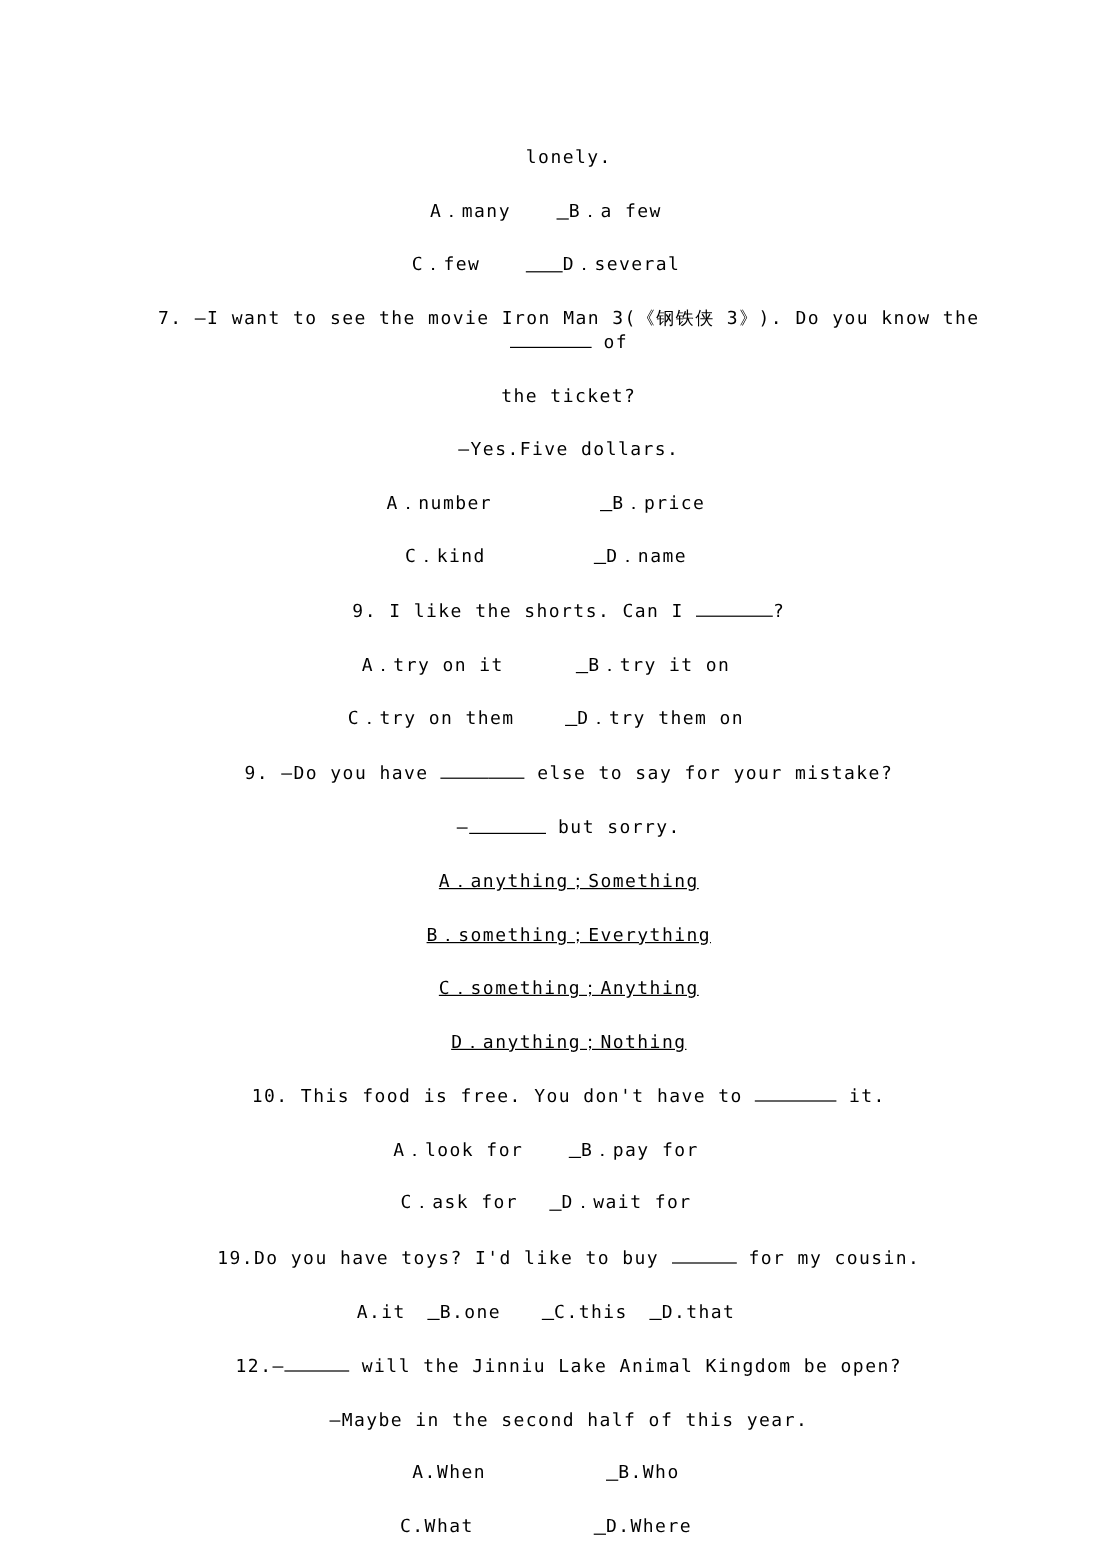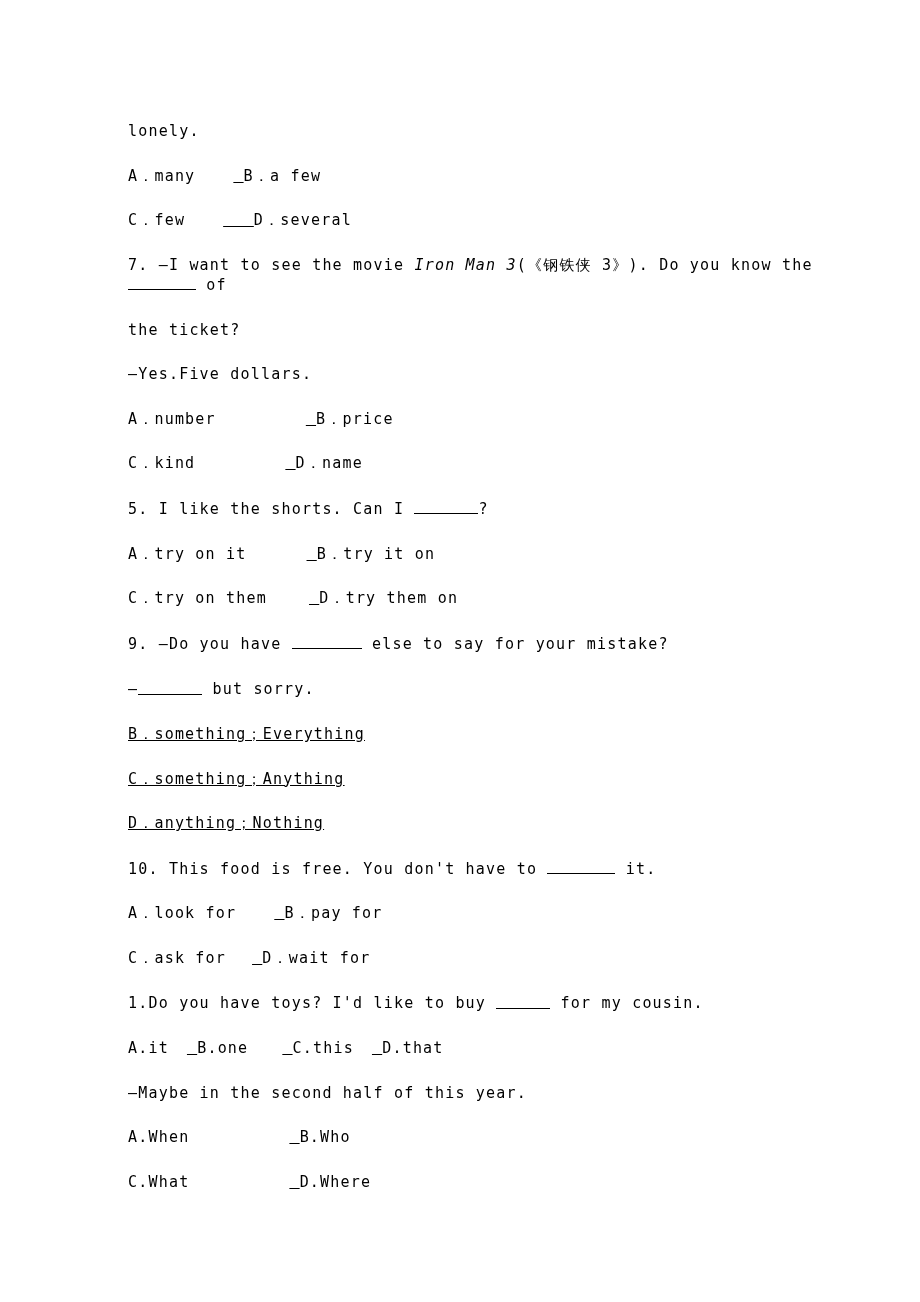--- a/index.html
+++ b/index.html
@@ -26,29 +26,28 @@
     text-decoration: underline;
   }
   .opt {
     display: inline-block;
     margin-right: 38px;
   }
   .opt.wide {
     margin-right: 90px;
   }
   .italic {
-    font-style: italic;
   }
   .uline {
     display: inline-block;
     border-bottom: 1px solid #000;
     height: 0.95em;
     vertical-align: baseline;
   }
-  .sp { letter-spacing: 1.2px; }
+  .sp { letter-spacing: 1.2px; text-align: center; }
 </style>
 </head>
 <body>
 
 <div class="page">
 
   <p class="line sp">lonely.</p>
 
   <p class="opts sp">
     <span class="opt">A．many</span>
@@ -67,63 +66,67 @@
   <p class="opts sp">
     <span class="opt wide">A．number</span>
     <span class="opt">B．price</span>
   </p>
   <p class="opts sp">
     <span class="opt wide" style="">C．kind</span>
     <span class="opt">D．name</span>
   </p>
 
   <p class="line sp">
-    <span>5. I like the shorts. Can I </span><span class="uline" style="width:64px"></span><span>?</span>
+    <span>9. I like the shorts. Can I </span><span class="uline" style="width:64px"></span><span>?</span>
   </p>
   <p class="opts sp">
     <span class="opt" style="margin-right:60px">A．try on it</span>
     <span class="opt">B．try it on</span>
   </p>
   <p class="opts sp">
     <span class="opt" style="margin-right:42px">C．try on them</span>
     <span class="opt">D．try them on</span>
   </p>
 
   <p class="line sp">
     <span>9. —Do you have </span><span class="uline" style="width:40px"></span><span class="uline" style="width:30px"></span><span> else to say for your mistake?</span>
   </p>
   <p class="line sp">
     <span>—</span><span class="uline" style="width:64px"></span><span> but sorry.</span>
   </p>
+  <p class="opts sp">A．anything；Something</p>
   <p class="opts sp">B．something；Everything</p>
   <p class="opts sp">C．something；Anything</p>
   <p class="opts sp">D．anything；Nothing</p>
 
   <p class="line sp">
     <span>10. This food is free. You don't have to </span><span class="uline" style="width:68px"></span><span> it.</span>
   </p>
   <p class="opts sp">
     <span class="opt" style="">A．look for</span>
     <span class="opt">B．pay for</span>
   </p>
   <p class="opts sp">
     <span class="opt" style="margin-right:26px">C．ask for</span>
     <span class="opt">D．wait for</span>
   </p>
 
   <p class="line sp">
-    <span>1.Do you have toys? I'd like to buy </span><span class="uline" style="width:54px"></span><span> for my cousin.</span>
+    <span>19.Do you have toys? I'd like to buy </span><span class="uline" style="width:54px"></span><span> for my cousin.</span>
   </p>
   <p class="opts sp">
     <span class="opt" style="margin-right:18px">A.it</span>
     <span class="opt" style="margin-right:34px">B.one</span>
     <span class="opt" style="margin-right:18px">C.this</span>
     <span class="opt">D.that</span>
   </p>
 
+  <p class="line sp">
+    <span>12.—</span><span class="uline" style="width:54px"></span><span> will the Jinniu Lake Animal Kingdom be open?</span>
+  </p>
   <p class="line sp">—Maybe in the second half of this year.</p>
   <p class="opts sp">
     <span class="opt" style="margin-right:100px">A.When</span>
     <span class="opt">B.Who</span>
   </p>
   <p class="opts sp">
     <span class="opt" style="margin-right:100px">C.What</span>
     <span class="opt">D.Where</span>
   </p>
 

